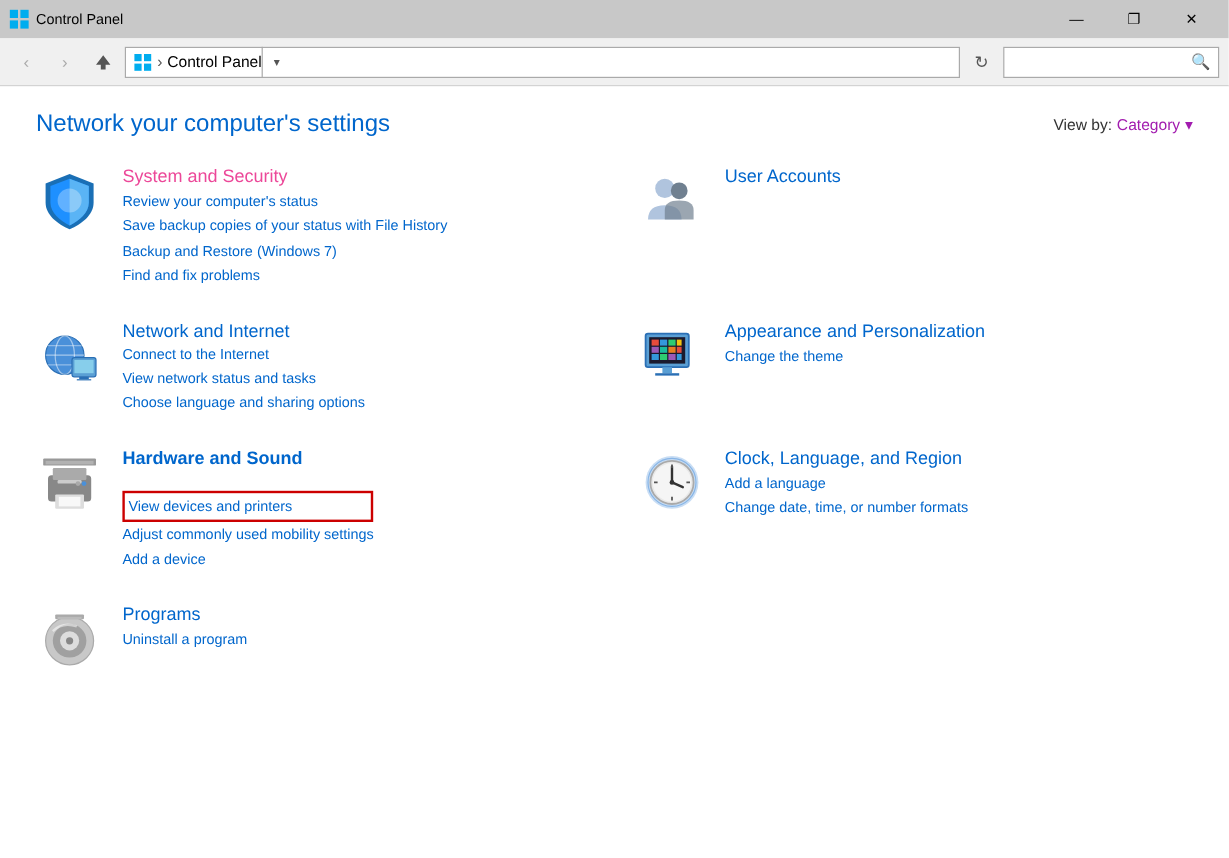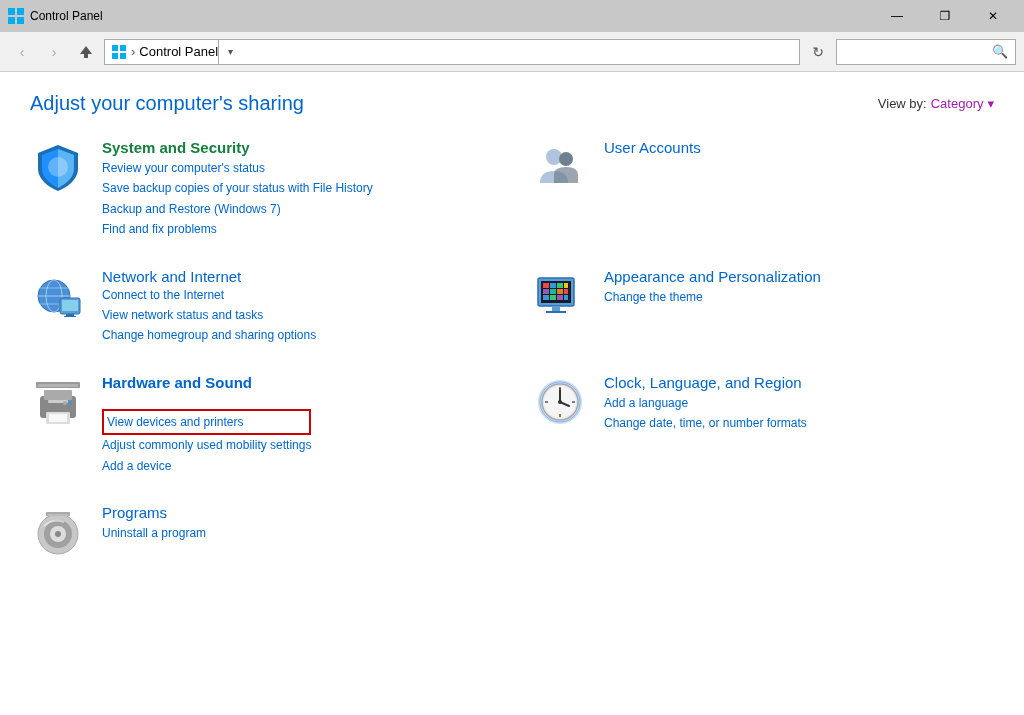--- a/index.html
+++ b/index.html
@@ -198,21 +198,21 @@
   </div>
   <button class="refresh-btn">↻</button>
   <div class="search-box">
     <input type="text" placeholder="" style="">
     <span class="search-icon">🔍</span>
   </div>
 </div>
 
 <div class="main">
   <div class="header-row">
-    <h1 class="page-title">Adjust your computer's sharing</h1>
+    <h1 class="page-title">Network your computer's settings</h1>
     <div class="view-by">
       <span class="view-by-label">View by:</span>
       <span class="view-by-value">
         <span>Category</span>
         <span>▾</span>
       </span>
     </div>
   </div>
 
   <div class="categories">
@@ -222,21 +222,21 @@
         <svg width="52" height="52" viewBox="0 0 52 52">
 
           <path d="M26 4 L46 12 L46 28 C46 38 36 46 26 50 C16 46 6 38 6 28 L6 12 Z" fill="#1a6fb5"></path>
           <path d="M26 8 L42 14 L42 28 C42 36 34 43 26 47 C18 43 10 36 10 28 L10 14 Z" fill="#1e90ff"></path>
 
           <path d="M26 8 L42 14 L42 28 C42 36 34 43 26 47" fill="#5ab4f5"></path>
           <ellipse cx="26" cy="26" rx="10" ry="10" fill="#fff" opacity="0.3"></ellipse>
         </svg>
       </div>
       <div class="category-content">
-        <a class="category-title" style="color: #15803d; font-size: 15px; font-weight: bold; cursor: pointer; display: block; text-decoration: none; margin-bottom: 2px;">System and Security</a>
+        <a class="category-title" style="color: #ec4899; font-size: 15px; font-weight: normal; cursor: pointer; display: block; text-decoration: none; margin-bottom: 2px;">System and Security</a>
         <a class="category-link" style="color: rgb(0, 102, 204); font-size: 12px; cursor: pointer; display: block; line-height: 1.7; text-decoration: none;">Review your computer's status</a>
         <a class="category-link" style="color: rgb(0, 102, 204); font-size: 12px; cursor: pointer; display: block; line-height: 1.7; text-decoration: none;">Save backup copies of your status with File History</a>
         <a class="category-link" style="color: rgb(0, 102, 204); font-size: 12px; cursor: pointer; display: block; line-height: 1.7; text-decoration: none;">Backup and Restore (Windows 7)</a>
         <a class="category-link" style="color: rgb(0, 102, 204); font-size: 12px; cursor: pointer; display: block; line-height: 1.7; text-decoration: none;">Find and fix problems</a>
       </div>
     </div>
 
     <div class="category-item">
       <div class="category-icon">
         <svg width="52" height="52" viewBox="0 0 52 52">
@@ -265,21 +265,21 @@
           <rect x="28" y="28" width="20" height="16" rx="2" fill="#5a9fd4" stroke="#2a6fb5" stroke-width="1"></rect>
           <rect x="30" y="30" width="16" height="11" fill="#87ceeb"></rect>
           <rect x="34" y="44" width="8" height="2" fill="#2a6fb5"></rect>
           <rect x="32" y="46" width="12" height="1" fill="#2a6fb5"></rect>
         </svg>
       </div>
       <div class="category-content">
         <a class="category-title" style="color: rgb(0, 102, 204); font-size: 15px; font-weight: normal; cursor: pointer; display: block; text-decoration: none; margin-bottom: 0;">Network and Internet</a>
         <a class="category-link" style="color: rgb(0, 102, 204); font-size: 12px; cursor: pointer; display: block; line-height: 1.7; text-decoration: none;">Connect to the Internet</a>
         <a class="category-link" style="color: rgb(0, 102, 204); font-size: 12px; cursor: pointer; display: block; line-height: 1.7; text-decoration: none;">View network status and tasks</a>
-        <a class="category-link" style="color: rgb(0, 102, 204); font-size: 12px; cursor: pointer; display: block; line-height: 1.7; text-decoration: none;">Change homegroup and sharing options</a>
+        <a class="category-link" style="color: rgb(0, 102, 204); font-size: 12px; cursor: pointer; display: block; line-height: 1.7; text-decoration: none;">Choose language and sharing options</a>
       </div>
     </div>
 
     <div class="category-item">
       <div class="category-icon">
         <svg width="52" height="52" viewBox="0 0 52 52">
 
           <rect x="4" y="8" width="36" height="28" rx="2" fill="#5a9fd4" stroke="#2a6fb5" stroke-width="1.5"></rect>
           <rect x="7" y="11" width="30" height="22" fill="#1a1a2e"></rect>
 

